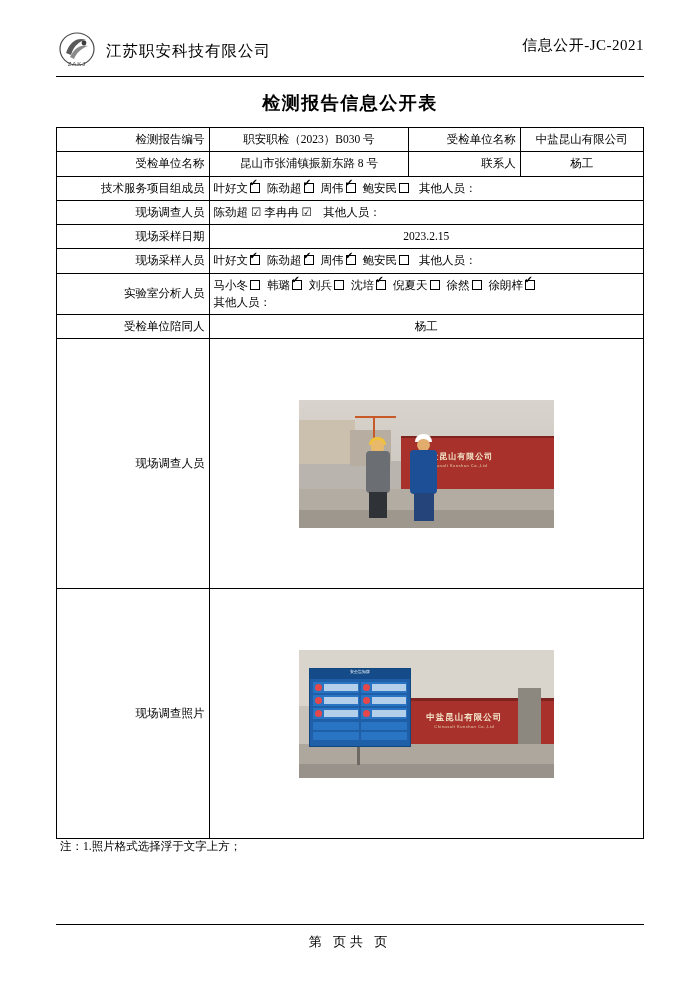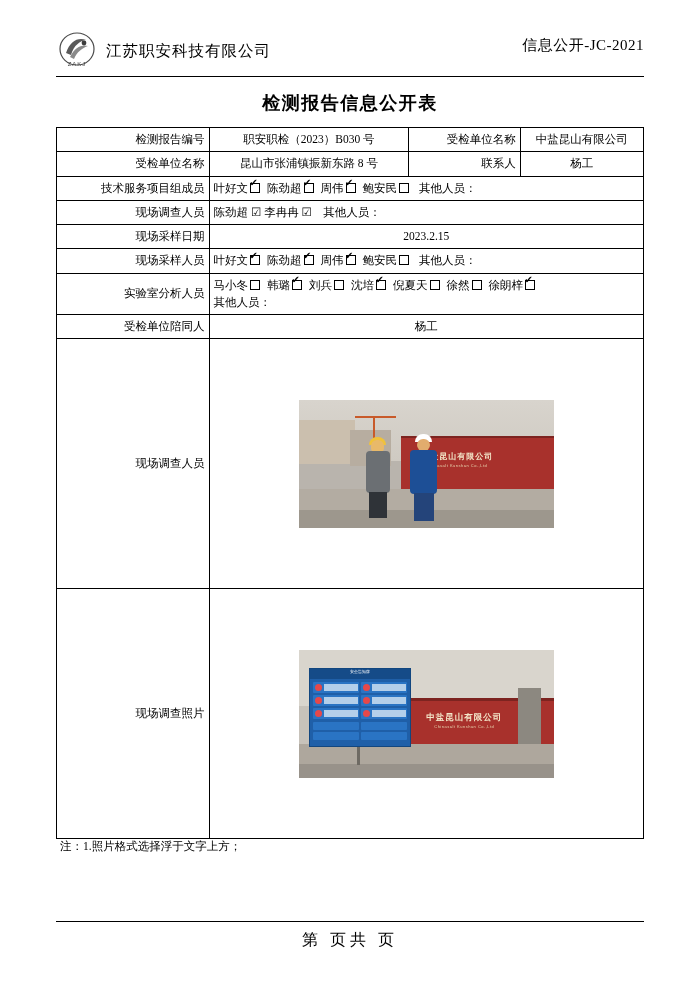--- a/index.html
+++ b/index.html
@@ -203,21 +203,21 @@
     left: 56px;
     right: 56px;
     bottom: 38px;
   }
   .footer-rule {
     border-bottom: 1.1px solid #000;
     margin-bottom: 8px;
   }
   .footer-text {
     text-align: center;
-    font-size: 16px;
+    font-size: 13px;
     letter-spacing: 4px;
   }
 </style>
 </head>
 <body>
 
 <div class="page">
 
   <div class="header">
     <div class="logo-wrap">

